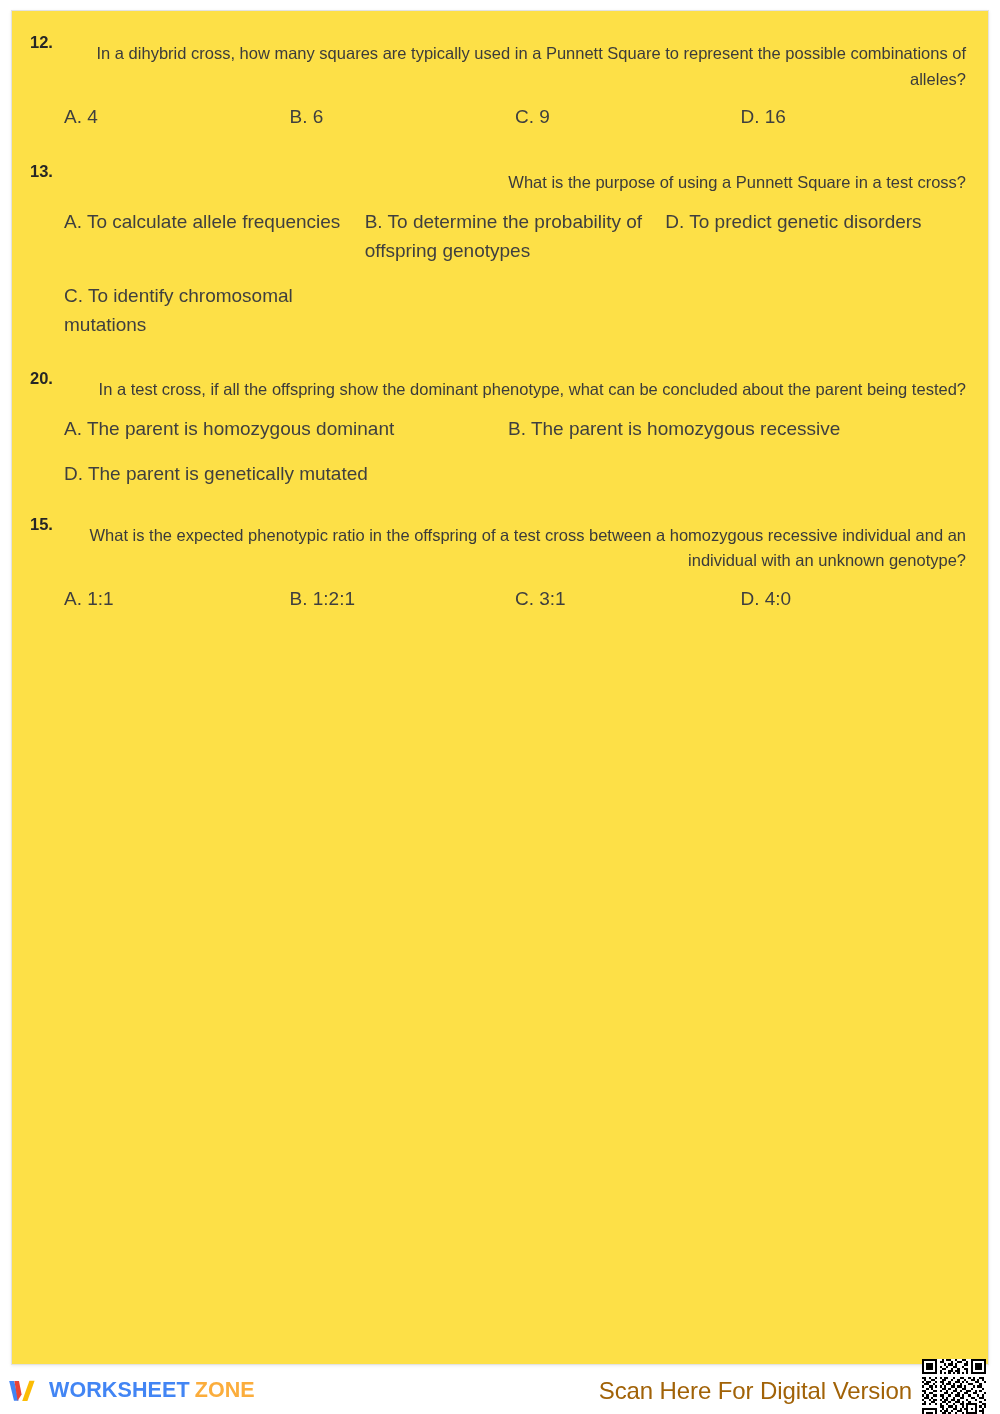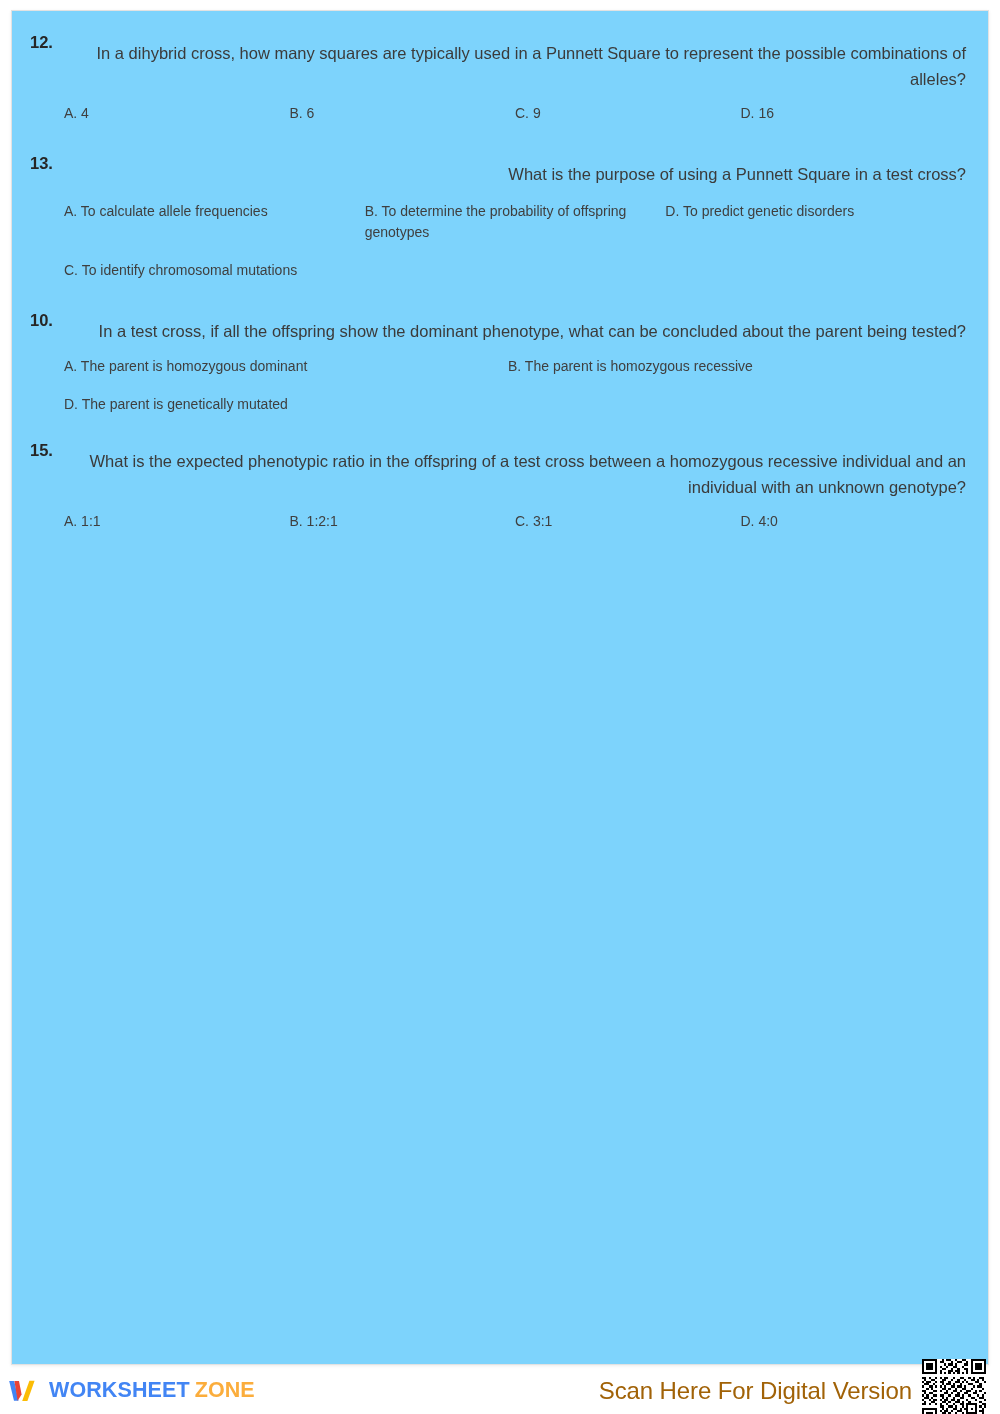--- a/index.html
+++ b/index.html
@@ -17,21 +17,21 @@
     -webkit-font-smoothing: antialiased;
   }
 
   
   .sheet {
     position: absolute;
     left: 11px;
     top: 10px;
     width: 978px;
     height: 1355px;
-    background: #7dd3fc;
+    background: #fde047;
     border: 1px solid #e2e2e2;
     box-shadow: 0 1px 3px rgba(0,0,0,0.08);
     overflow: hidden;
   }
 
   .questions {
     padding: 18px 22px 0 18px;
   }
 
   
@@ -77,21 +77,21 @@
     row-gap: 17px;
     margin-top: 12px;
   }
   .options.cols-1 {
     grid-template-columns: 1fr 1fr 1fr;
     row-gap: 17px;
     margin-top: 13px;
     margin-bottom: 4px;
   }
   .option {
-    font-size: 14px;
+    font-size: 19px;
     color: #3f3f3f;
     line-height: 1.5;
     padding-right: 10px;
     white-space: nowrap;
   }
   .options.cols-2 .option,
   .options.cols-1 .option {
     white-space: normal;
   }
 
@@ -169,21 +169,21 @@
           <p class="q-text">What is the purpose of using a Punnett Square in a test cross?</p>
           <div class="options cols-1">
             <div class="option">A. To calculate allele frequencies</div>
             <div class="option">B. To determine the probability of offspring genotypes</div>
             <div class="option">D. To predict genetic disorders</div>
             <div class="option">C. To identify chromosomal mutations</div>
           </div>
         </div>
       </div>
       <div class="question">
-        <div class="q-num">10.</div>
+        <div class="q-num">20.</div>
         <div class="q-body">
           <p class="q-text">In a test cross, if all the offspring show the dominant phenotype, what can be concluded about the parent being tested?</p>
           <div class="options cols-2">
             <div class="option">A. The parent is homozygous dominant</div>
             <div class="option">B. The parent is homozygous recessive</div>
             <div class="option">D. The parent is genetically mutated</div>
           </div>
         </div>
       </div>
       <div class="question">

